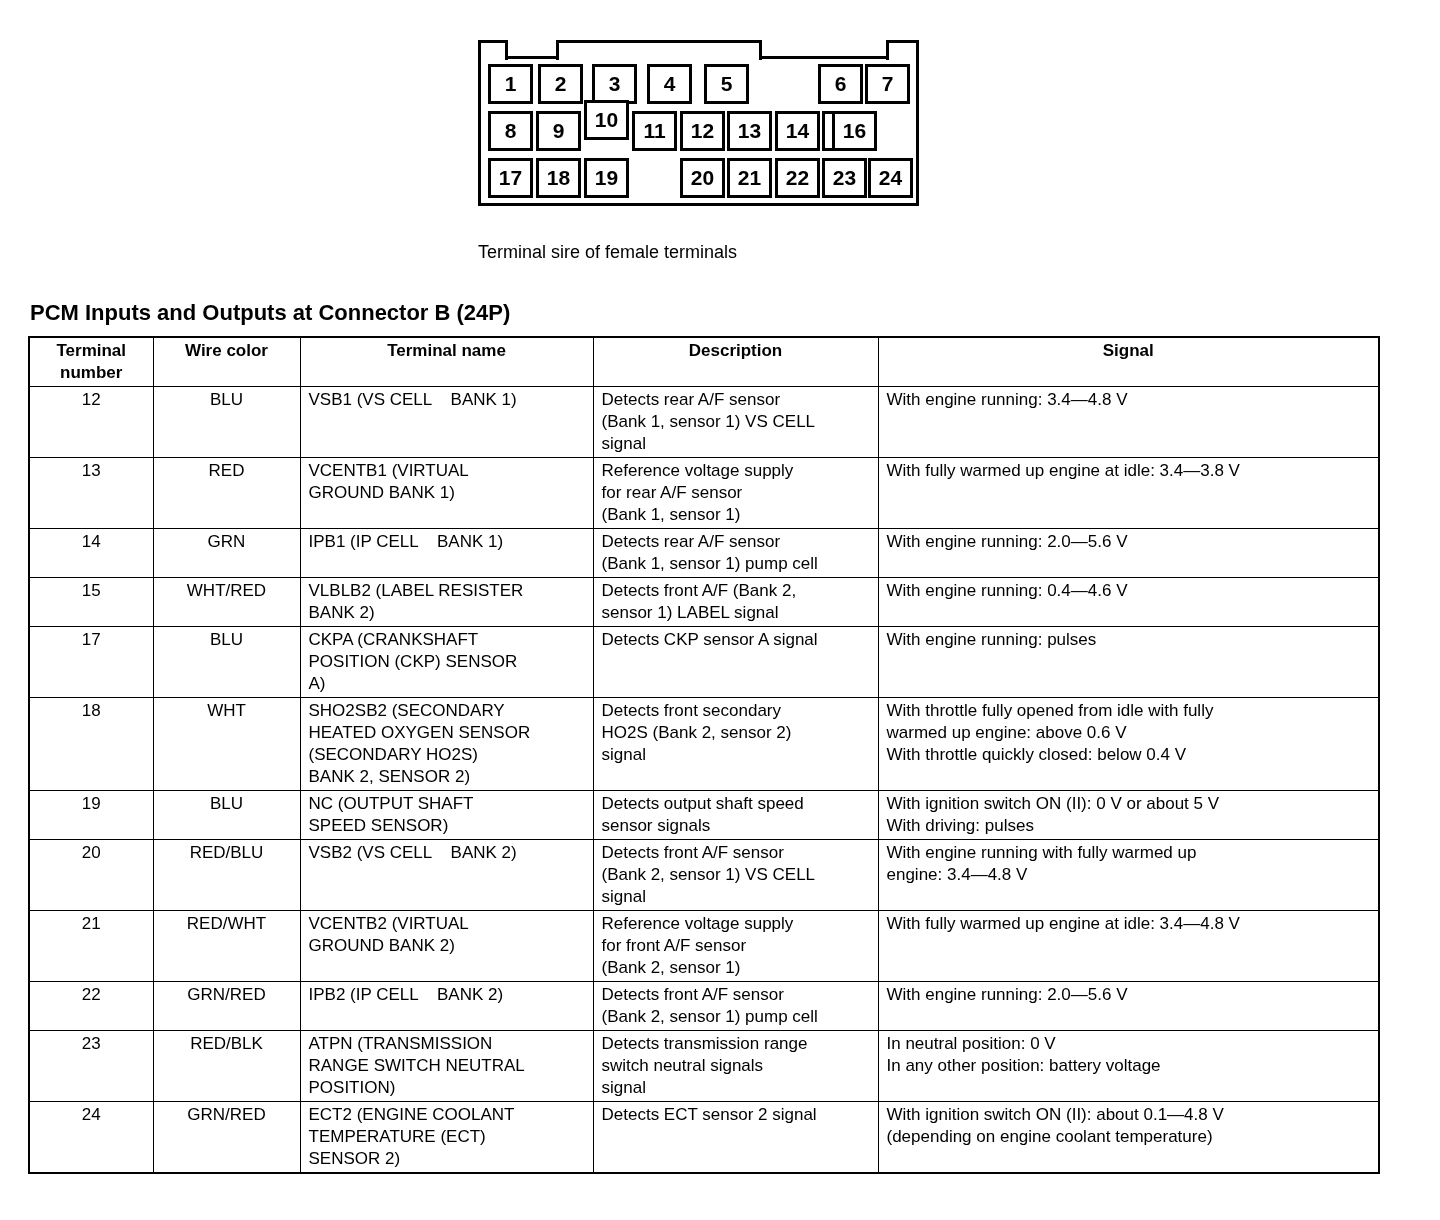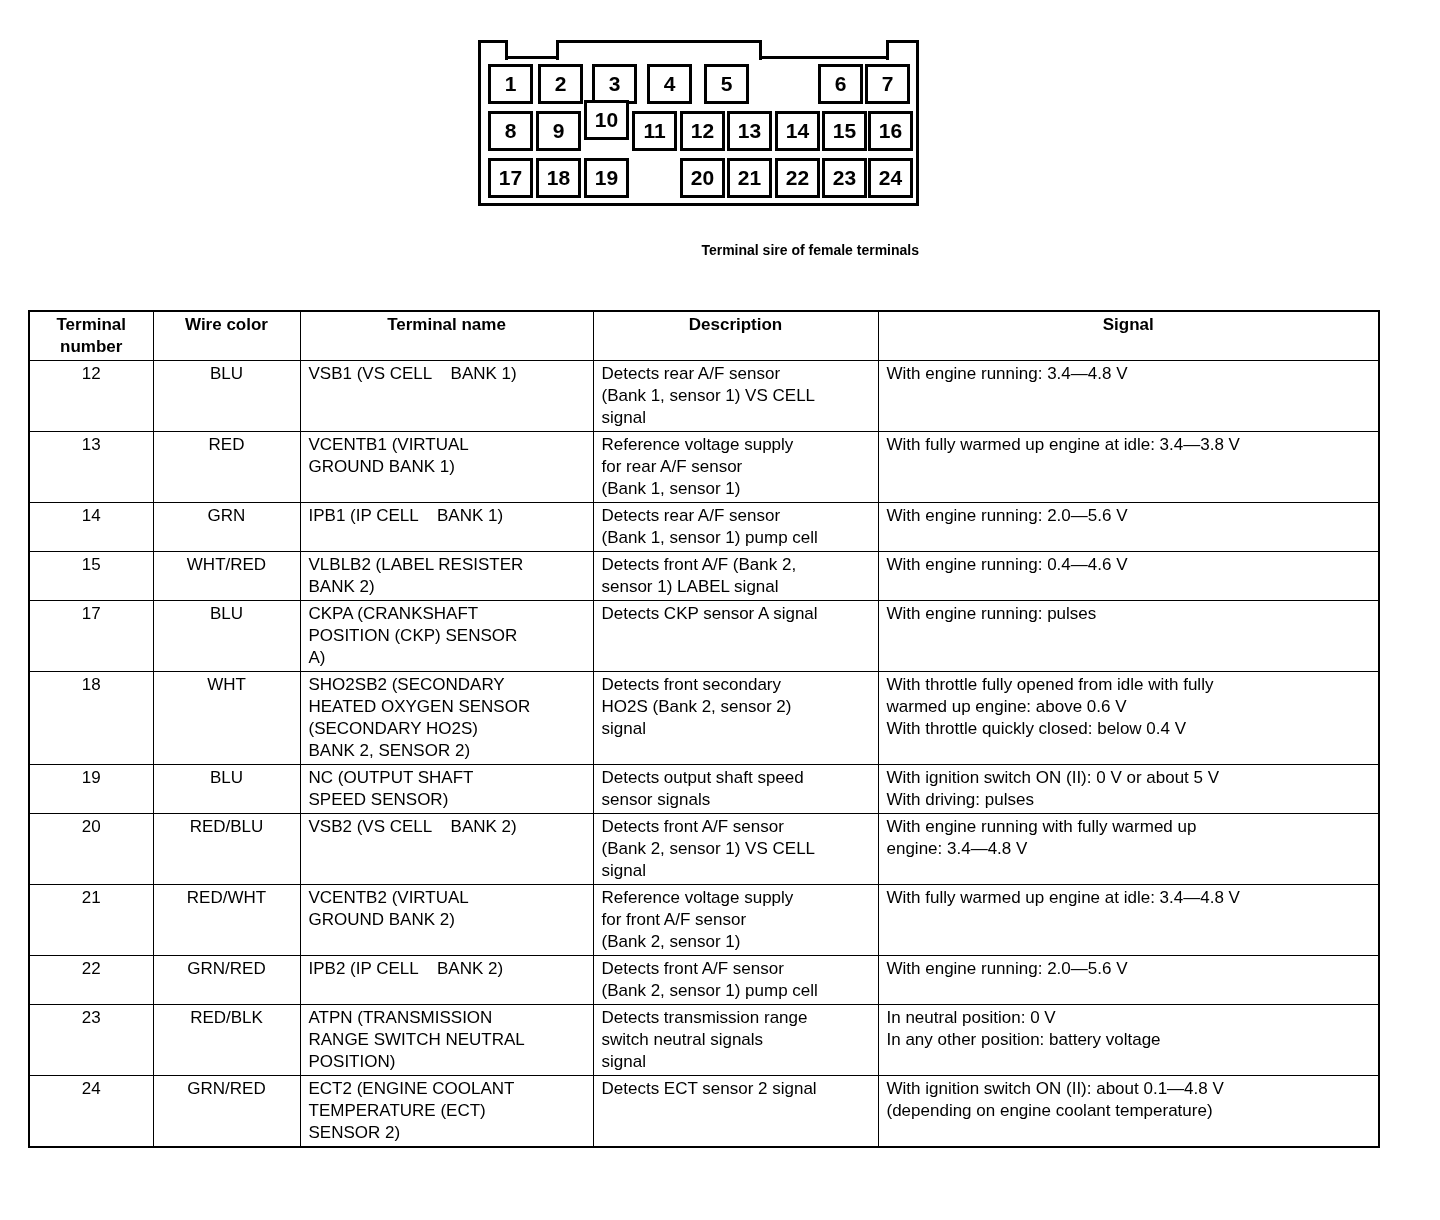--- a/index.html
+++ b/index.html
@@ -28,21 +28,21 @@
   .tab-center { left: 556px; width: 206px; }
   .tab-right  { left: 886px; width: 33px; }
   .term {
     position: absolute; width: 45px; height: 40px;
     border: 3px solid #000; background: #fff; z-index: 3;
     display: flex; align-items: center; justify-content: center;
     font-weight: 700; font-size: 21px;
   }
   .caption {
     position: absolute; left: 478px; top: 242px; width: 441px;
-    text-align: right; font-size: 14px; font-weight: bold;
+    text-align: left; font-size: 18px;
   }
   
   .title-row {
     display: flex; justify-content: space-between; align-items: baseline;
     margin: 28px 60px 10px 30px;
   }
   .title { font-size: 22px; font-weight: 700; }
   .note  { font-size: 22px; font-weight: 400; }
   
   table {
@@ -87,35 +87,36 @@
   <div class="term" style="left:865px;top:64px;">7</div>
 
   <div class="term" style="left:488px;top:111px;">8</div>
   <div class="term" style="left:536px;top:111px;">9</div>
   <div class="term" style="left:584px;top:100px;">10</div>
   <div class="term" style="left:632px;top:111px;">11</div>
   <div class="term" style="left:680px;top:111px;">12</div>
   <div class="term" style="left:727px;top:111px;">13</div>
   <div class="term" style="left:775px;top:111px;">14</div>
   <div class="term" style="left:822px;top:111px;">15</div>
-  <div class="term" style="left:868px;top:111px;">16</div>
+  <div class="term" style="left:832px;top:111px;">16</div>
 
   <div class="term" style="left:488px;top:158px;">17</div>
   <div class="term" style="left:536px;top:158px;">18</div>
   <div class="term" style="left:584px;top:158px;">19</div>
   <div class="term" style="left:680px;top:158px;">20</div>
   <div class="term" style="left:727px;top:158px;">21</div>
   <div class="term" style="left:775px;top:158px;">22</div>
   <div class="term" style="left:822px;top:158px;">23</div>
   <div class="term" style="left:868px;top:158px;">24</div>
 
   <div class="caption">Terminal sire of female terminals</div>
 </div>
 
 <div class="title-row">
+  <div class="title">PCM Inputs and Outputs at Connector B (24P)</div>
 </div>
 
 <table>
   <colgroup>
     <col style="width:124px">
       <col style="width:147px">
       <col style="width:293px">
       <col style="width:285px">
       <col style="width:501px">
   </colgroup>

